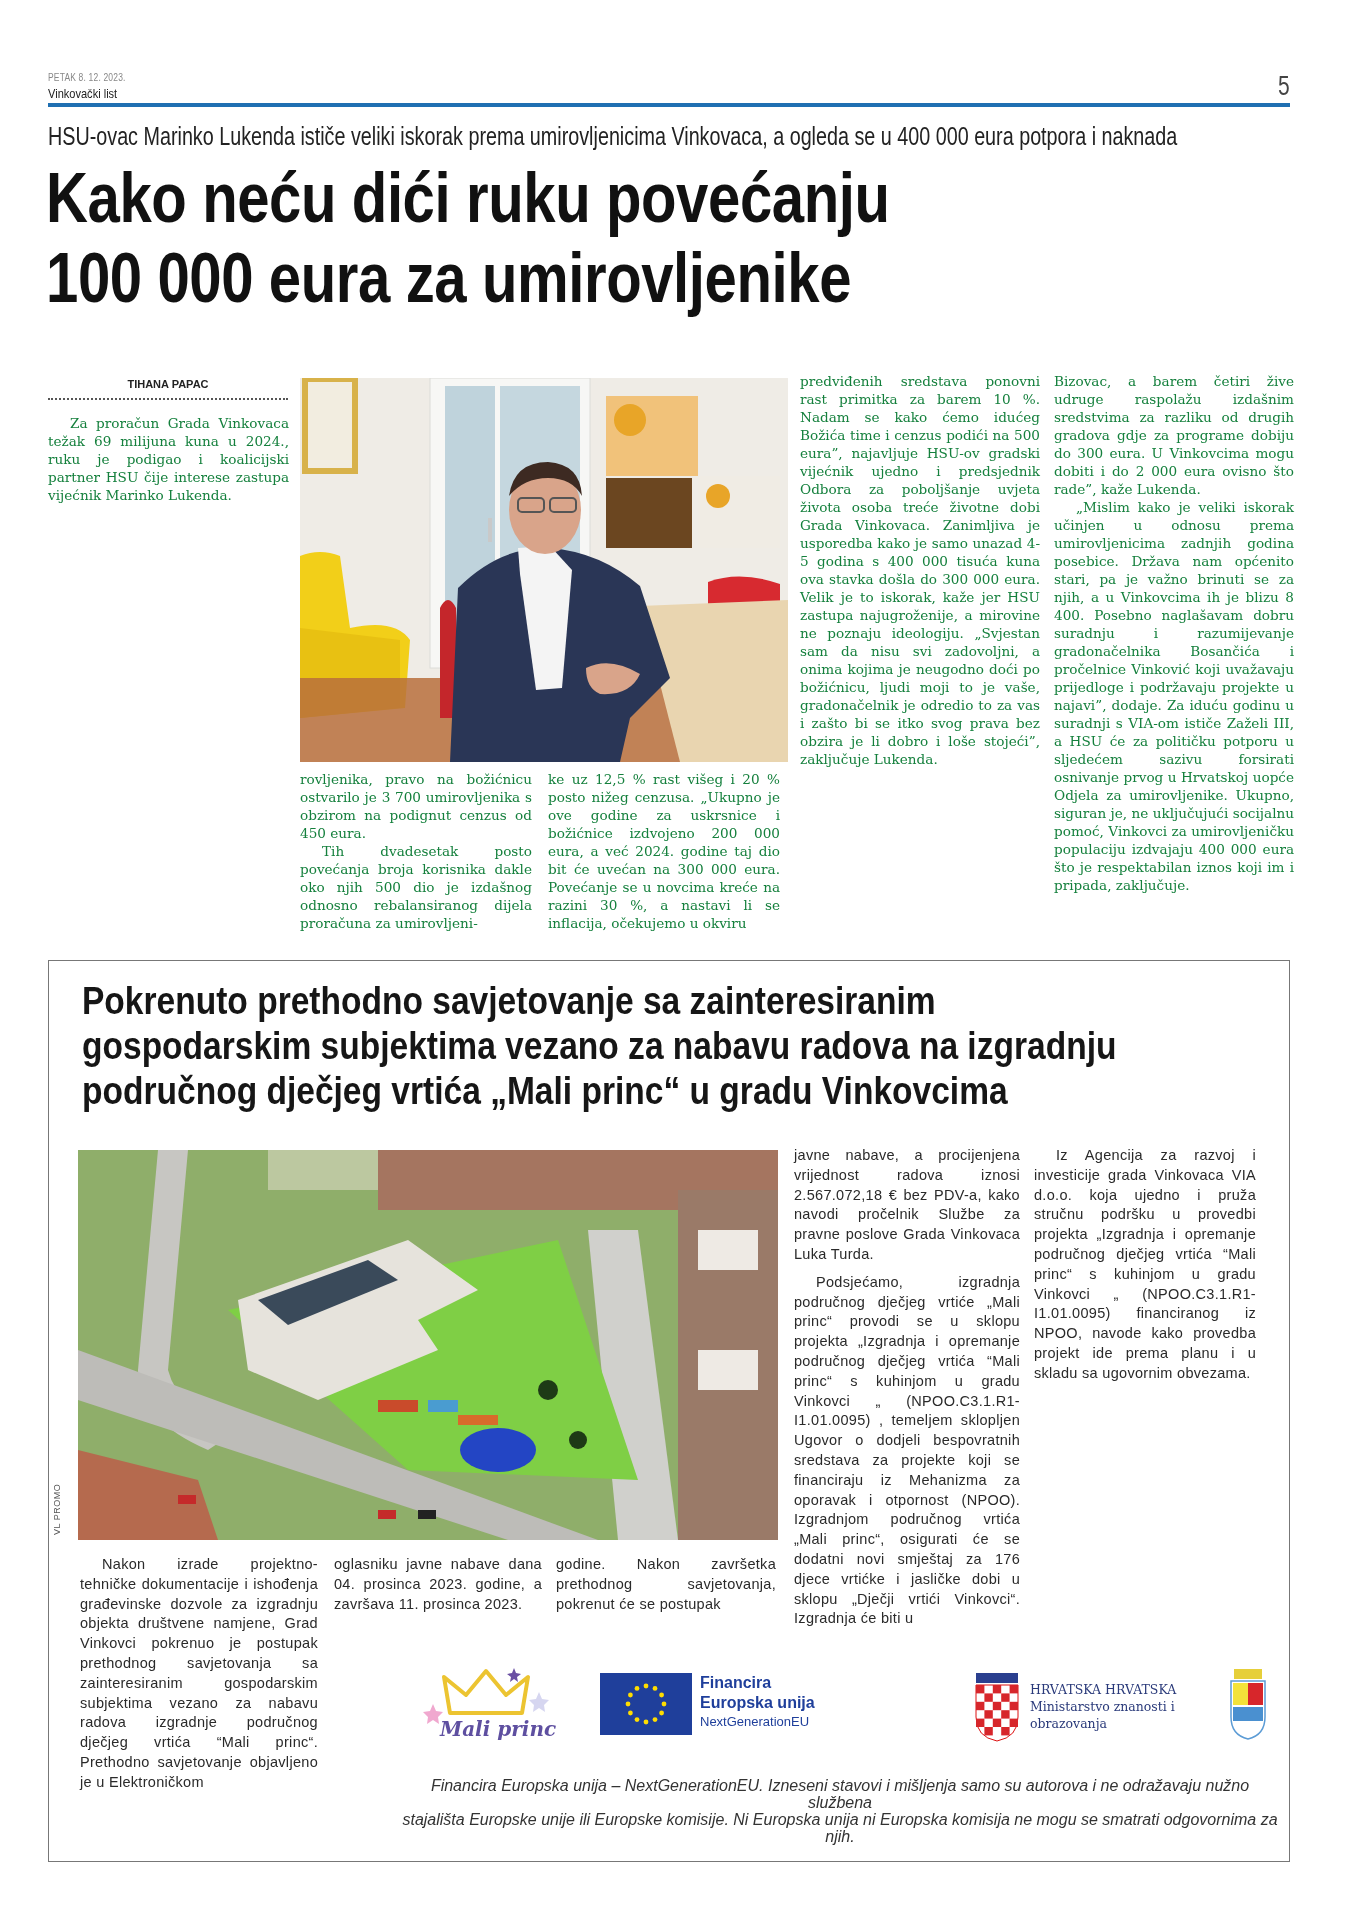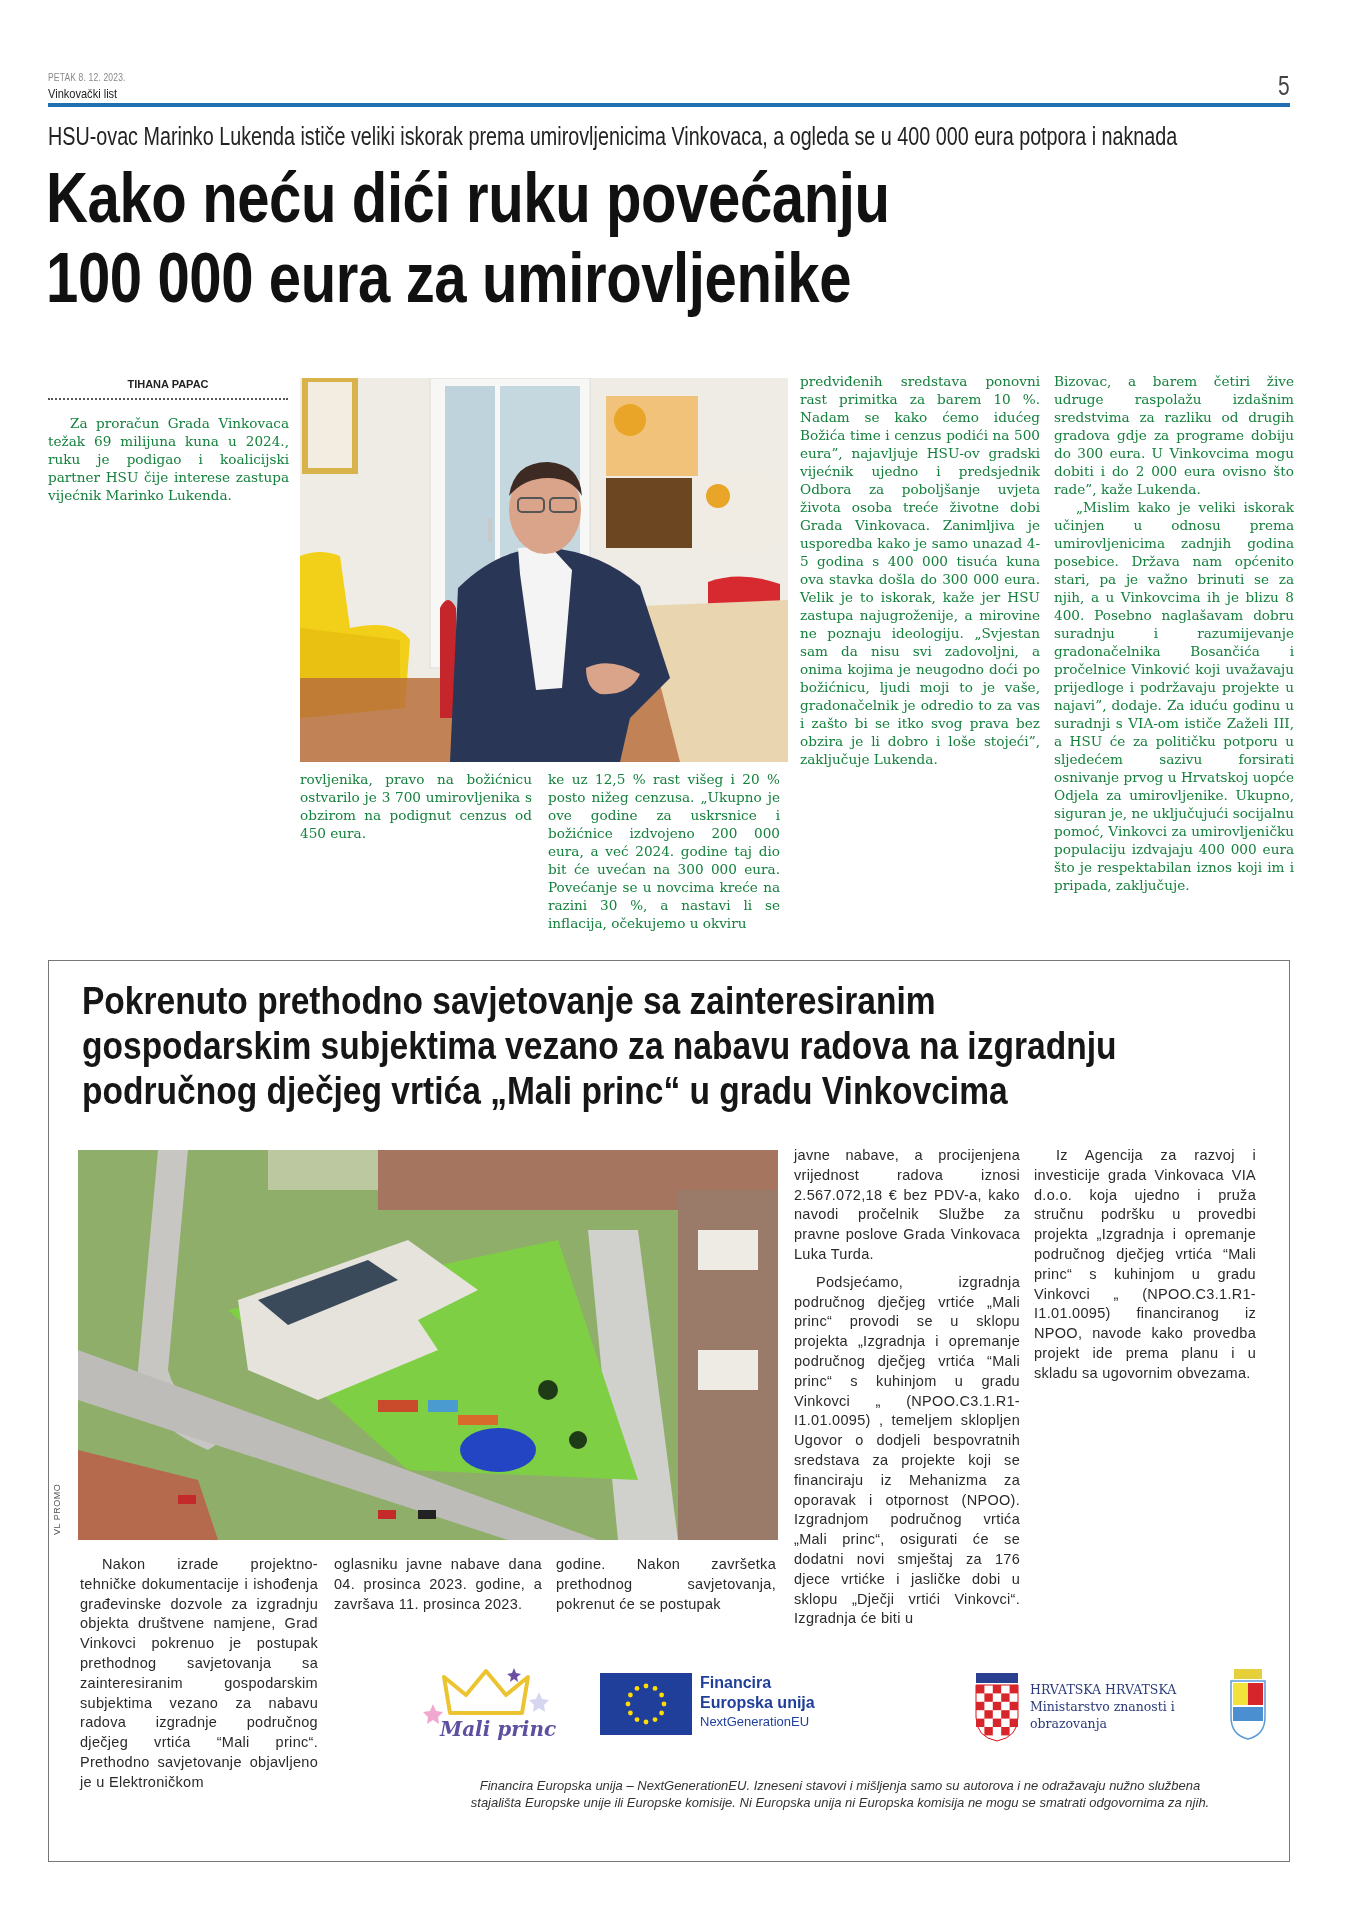--- a/index.html
+++ b/index.html
@@ -52,21 +52,21 @@
   .eu-flag { position: absolute; left: 0; top: 0; width: 92px; height: 62px; background: #1f3f9b; }
   .eu-text { position: absolute; left: 100px; top: 0; font-family: "Liberation Sans", sans-serif; color: #1f3f9b; }
   .eu-l1 { font-size: 16px; font-weight: 700; line-height: 20px; }
   .eu-l2 { font-size: 16px; font-weight: 700; line-height: 20px; }
   .eu-l3 { font-size: 13px; line-height: 18px; }
   .logo-hr { left: 552px; top: 6px; width: 240px; height: 70px; }
   .hr-text { position: absolute; left: 58px; top: 10px; font-family: "DejaVu Serif", serif; color: #2a3a7a; font-size: 11px; line-height: 17px; }
   .hr-text .big { font-size: 12.5px; }
   .logo-vk { left: 808px; top: 2px; width: 40px; height: 74px; }
 
-  .disclaimer { position: absolute; left: 400px; top: 1777px; width: 880px; text-align: center; font-family: "Liberation Sans", sans-serif; font-style: italic; font-size: 13px; line-height: 17px; color: #333; }
+  .disclaimer { position: absolute; left: 400px; top: 1777px; width: 880px; text-align: center; font-family: "Liberation Sans", sans-serif; font-style: italic; font-size: 16px; line-height: 17px; color: #333; }
 </style>
 </head>
 <body>
 
 <div class="masthead">
   <div class="mh-date">PETAK 8. 12. 2023.</div>
   <div class="mh-paper">Vinkovački list</div>
   <div class="mh-page">5</div>
 </div>
 <div class="mh-rule"></div>
@@ -117,20 +117,21 @@
     <ellipse cx="245" cy="132" rx="36" ry="44" fill="#d9a48a"></ellipse>
     <path d="M209 118 Q214 84 248 84 Q280 86 282 118 Q272 100 248 100 Q224 100 209 118 Z" fill="#3d2a22"></path>
     <rect x="218" y="120" width="26" height="14" rx="4" fill="none" stroke="#555" stroke-width="2"></rect>
     <rect x="250" y="120" width="26" height="14" rx="4" fill="none" stroke="#555" stroke-width="2"></rect>
     <path d="M286 290 Q310 278 340 296 Q330 318 300 316 Q286 310 286 290 Z" fill="#d9a48a"></path>
   </svg>
 </div>
 
 <div class="col col2">
   <p class="noindent">rovljenika, pravo na božićnicu ostvarilo je 3 700 umirovljenika s obzirom na podignut cenzus od 450 eura.</p>
+  <p>Tih dvadesetak posto povećanja broja korisnika dakle oko njih 500 dio je izdašnog odnosno rebalansiranog dijela proračuna za umirovljeni-</p>
 </div>
 <div class="col col3">
   <p class="noindent">ke uz 12,5 % rast višeg i 20 % posto nižeg cenzusa. „Ukupno je ove godine za uskrsnice i božićnice izdvojeno 200 000 eura, a već 2024. godine taj dio bit će uvećan na 300 000 eura. Povećanje se u novcima kreće na razini 30 %, a nastavi li se inflacija, očekujemo u okviru</p>
 </div>
 <div class="col col4">
   <p class="noindent">predviđenih sredstava ponovni rast primitka za barem 10 %. Nadam se kako ćemo idućeg Božića time i cenzus podići na 500 eura”, najavljuje HSU-ov gradski vijećnik ujedno i predsjednik Odbora za poboljšanje uvjeta života osoba treće životne dobi Grada Vinkovaca. Zanimljiva je usporedba kako je samo unazad 4-5 godina s 400 000 tisuća kuna ova stavka došla do 300 000 eura. Velik je to iskorak, kaže jer HSU zastupa najugroženije, a mirovine ne poznaju ideologiju. „Svjestan sam da nisu svi zadovoljni, a onima kojima je neugodno doći po božićnicu, ljudi moji to je vaše, gradonačelnik je odredio to za vas i zašto bi se itko svog prava bez obzira je li dobro i loše stojeći”, zaključuje Lukenda.</p>
 </div>
 <div class="col col5">
   <p class="noindent">Bizovac, a barem četiri žive udruge raspolažu izdašnim sredstvima za razliku od drugih gradova gdje za programe dobiju do 300 eura. U Vinkovcima mogu dobiti i do 2 000 eura ovisno što rade”, kaže Lukenda.</p>
   <p>„Mislim kako je veliki iskorak učinjen u odnosu prema umirovljenicima zadnjih godina posebice. Država nam općenito stari, pa je važno brinuti se za njih, a u Vinkovcima ih je blizu 8 400. Posebno naglašavam dobru suradnju i razumijevanje gradonačelnika Bosančića i pročelnice Vinković koji uvažavaju prijedloge i podržavaju projekte u najavi”, dodaje. Za iduću godinu u suradnji s VIA-om ističe Zaželi III, a HSU će za političku potporu u sljedećem sazivu forsirati osnivanje prvog u Hrvatskoj uopće Odjela za umirovljenike. Ukupno, siguran je, ne uključujući socijalnu pomoć, Vinkovci za umirovljeničku populaciju izdvajaju 400 000 eura što je respektabilan iznos koji im i pripada, zaključuje.</p>

